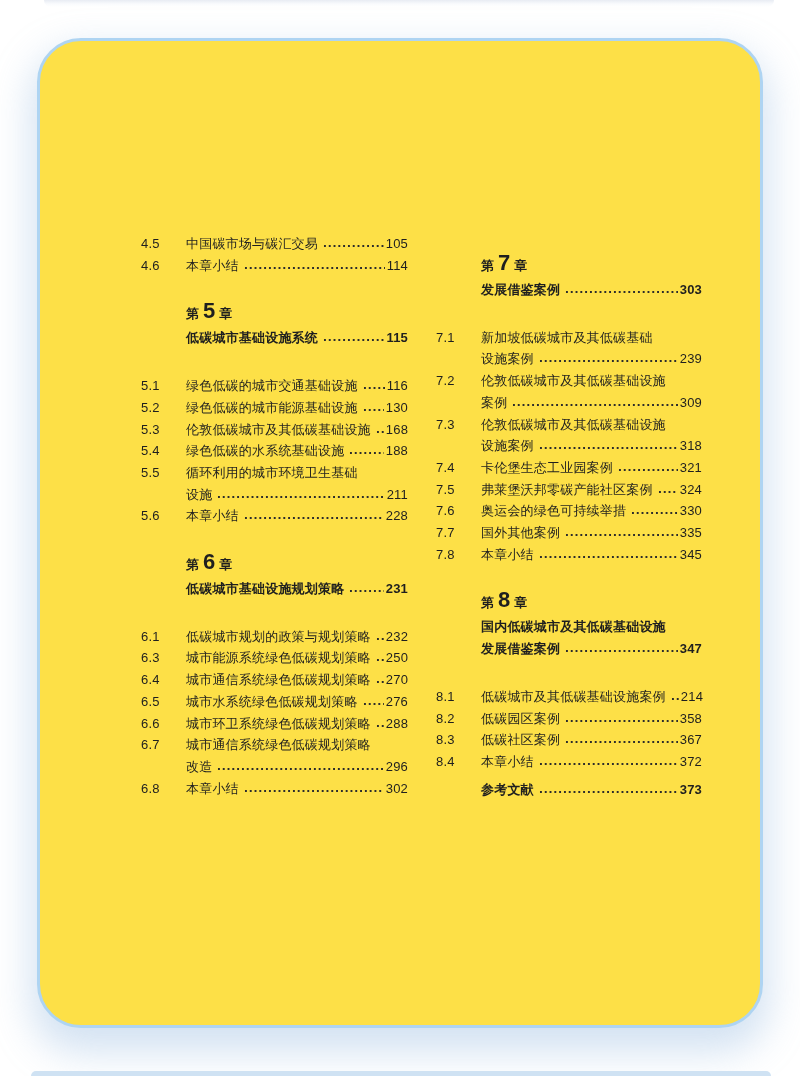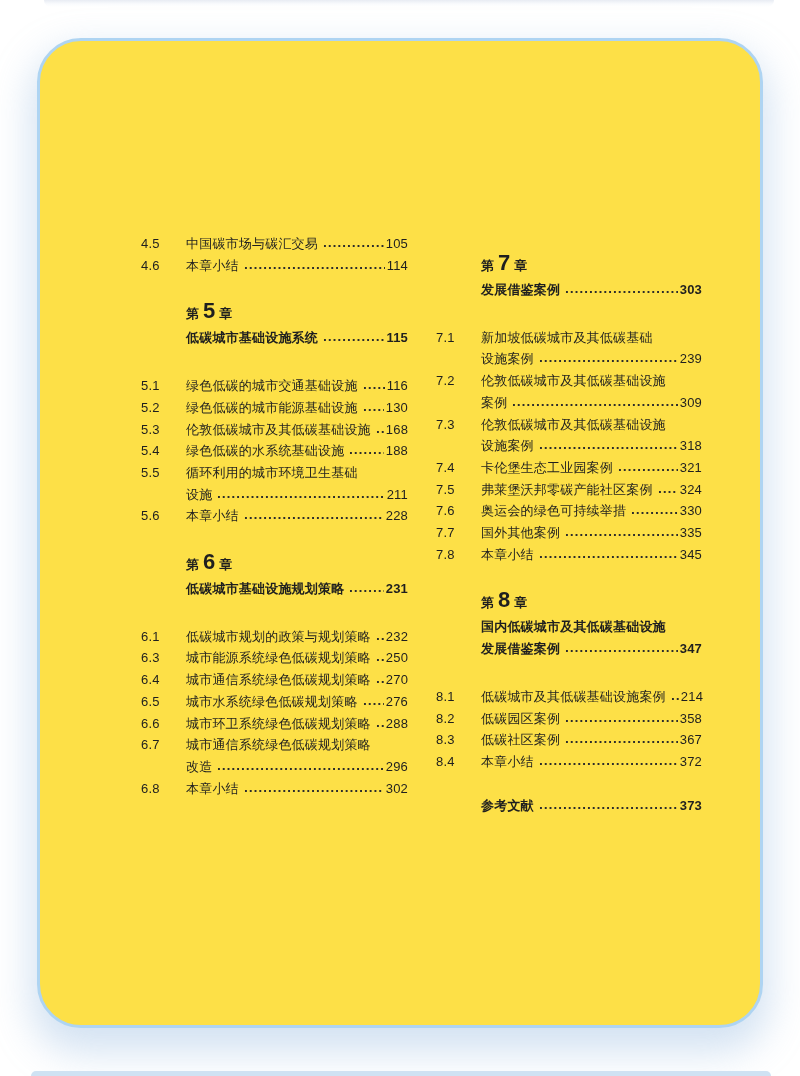--- a/index.html
+++ b/index.html
@@ -48,21 +48,21 @@
     background-image:radial-gradient(circle at 2px 2px,#2b2b2b 1.05px,rgba(0,0,0,0) 1.4px);
     background-size:4.8px 4px;background-repeat:repeat-x;background-position:left bottom;
   }
   .cell-page{flex:0 0 auto;}
   .chapter{margin:22px 0 26px;}
   .col > .chapter:first-child{margin-top:17px;}
   .marker-row{line-height:26px;font-weight:700;font-size:13px;display:flex;align-items:baseline;}
   .marker-pre{flex:0 0 45px;}
   .marker-body{flex:0 0 auto;}
   .marker-big{font-size:22px;padding:0 4px;}
-  .refblock{margin-top:22px;}
+  .refblock{margin-top:6px;}
 </style>
 </head>
 <body style="background: rgb(255, 255, 255);">
 
 <div class="prev-edge"></div>
 
 <div class="card">
   <div class="col left">
       <div class="row">
         <span class="cell-num">4.5</span>

